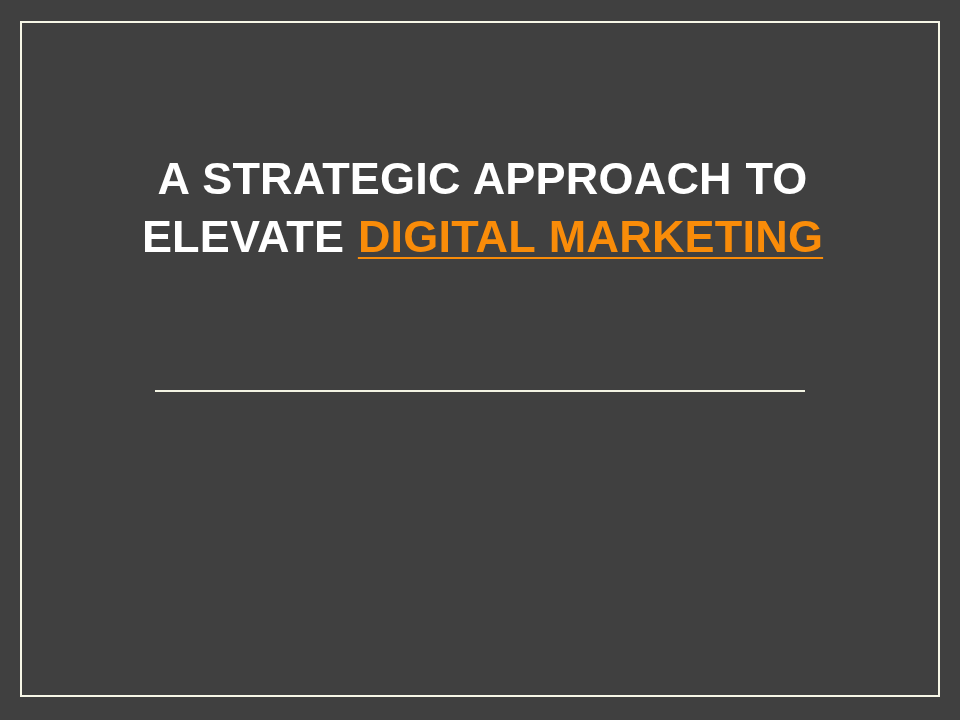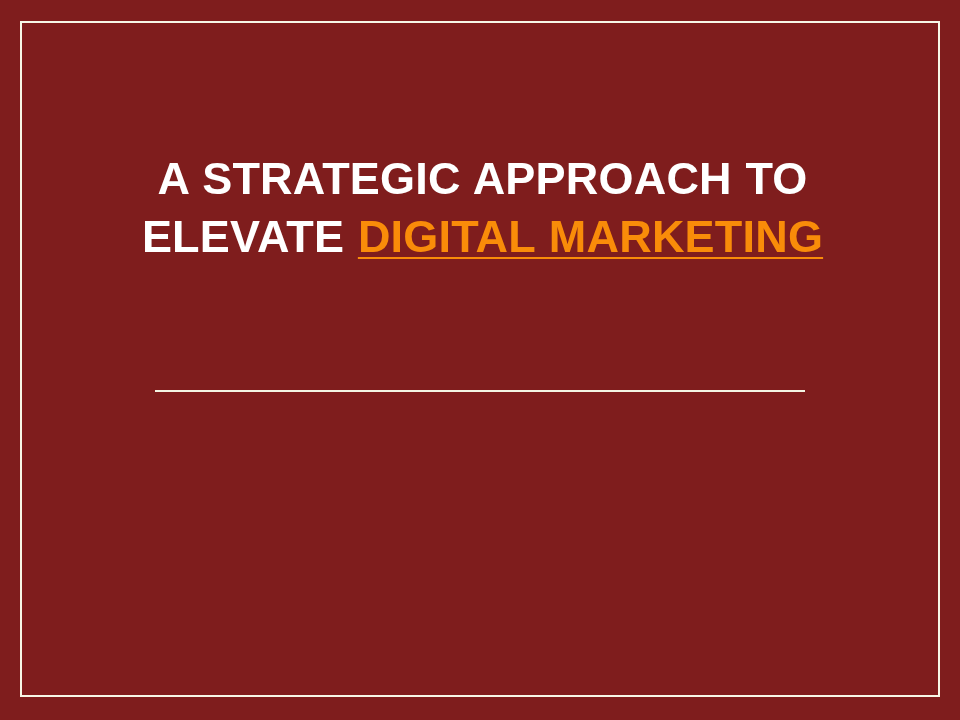--- a/index.html
+++ b/index.html
@@ -12,21 +12,21 @@
     overflow: hidden;
     font-family: "Liberation Sans", sans-serif;
     background: #a6b82a;
   }
 
   
   .slide {
     position: relative;
     width: 960px;
     height: 720px;
-    background: #7f1d1d;
+    background: #404040;
     box-sizing: border-box;
   }
 
   
   .slide-frame {
     position: absolute;
     left: 20px;
     top: 21px;
     width: 920px;
     height: 676px;

